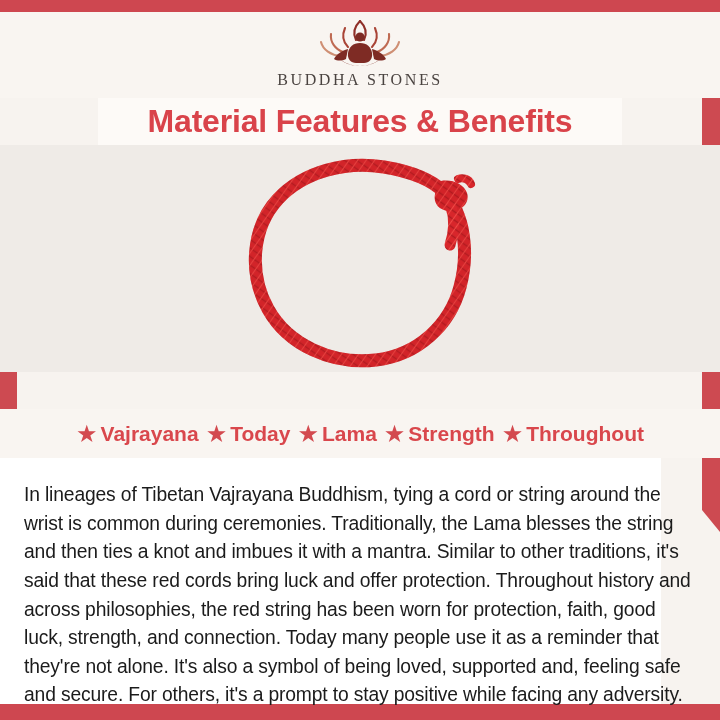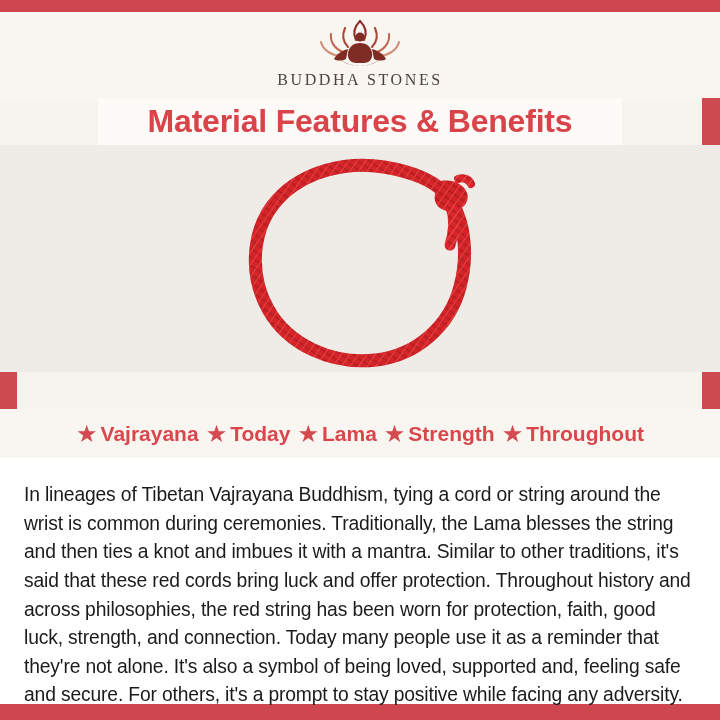--- a/index.html
+++ b/index.html
@@ -157,21 +157,21 @@
   .feature-label {
     color: #d9474c;
     font-size: 21px;
     font-weight: bold;
   }
 
   
   .description {
     position: absolute;
     left: 0; top: 458px;
-    width: 720px; height: 246px;
+    width: 661px; height: 246px;
     background: #ffffff;
   }
   .description-text {
     position: absolute;
     left: 24px; top: 4px;
     width: 672px;
     font-size: 19.3px;
     line-height: 28.6px;
     color: #1b1b1b;
     letter-spacing: -0.15px;

